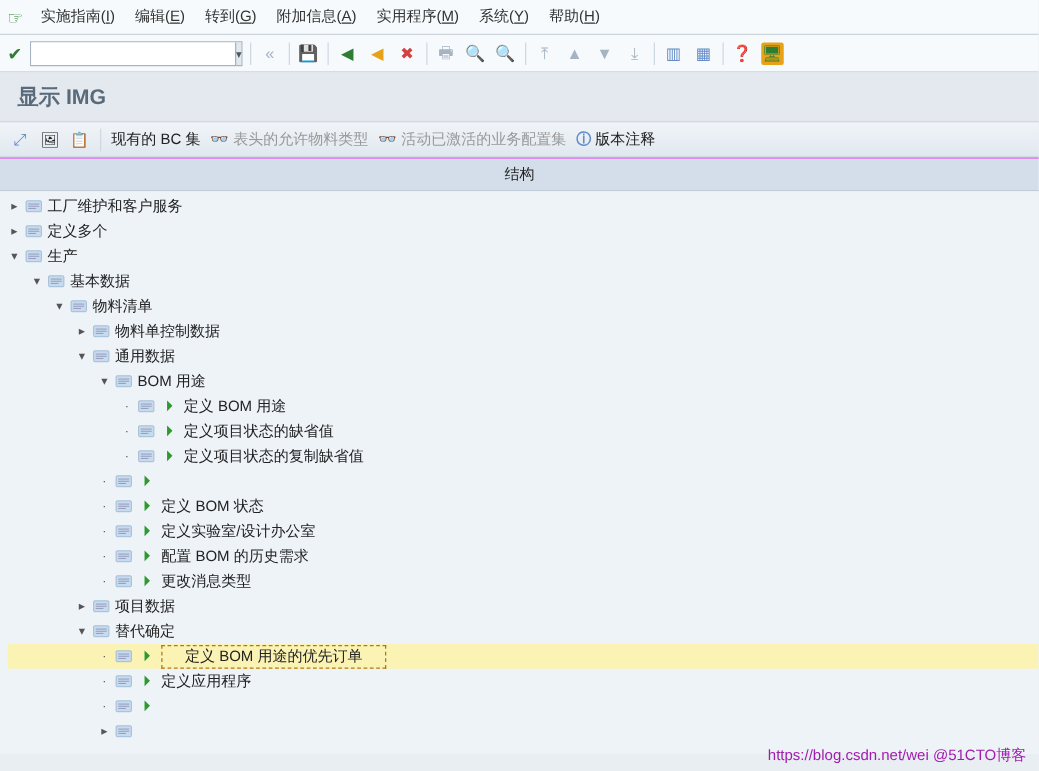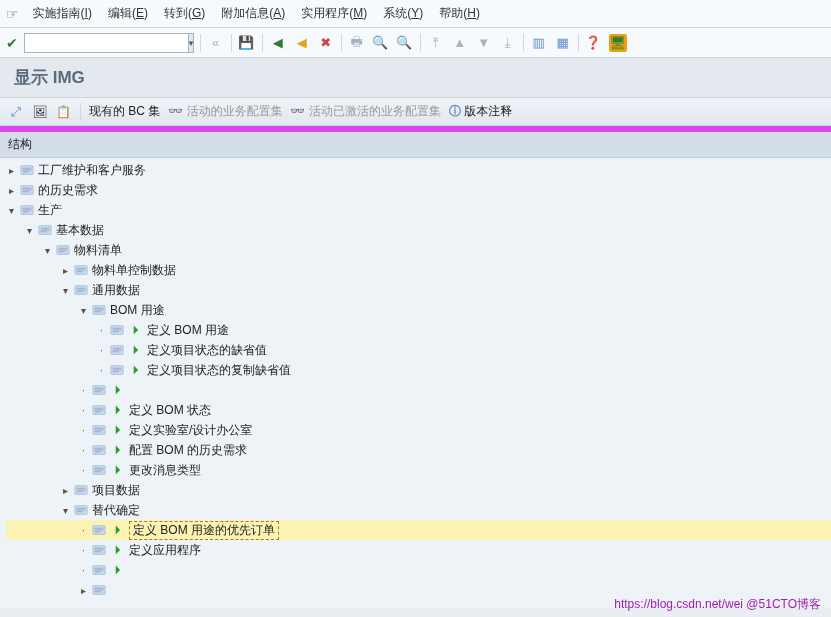--- a/index.html
+++ b/index.html
@@ -94,21 +94,21 @@
     border-bottom: 1px solid #ccd4dc;
     gap: 8px;
     font-size: 12px;
   }
   .appbar .ab-ico { width:16px; height:16px; display:inline-flex; align-items:center; justify-content:center; }
   .ab-expand { color:#648cc8; font-size:13px;}
   .ab-img { font-size:12px; }
   .ab-paste { color:#caa45b; font-size:12px;}
   .ab-dim { color:#999; }
   .ab-info { color:#648cc8; font-weight:bold;}
-  .content { background: #eef3f8; border-top:6px solid #d946ef; }
+  .content { background: #eef3f8; border-top:1px solid #d946ef;text-align:center; }
   .struct-hdr {
     background: #d4deea;
     padding: 4px 8px;
     border-bottom: 1px solid #c1cbd8;
     font-size: 12px;
   }
   .tree {
     padding: 2px 0 8px 6px;
     background: #eef3f8;
   }
@@ -140,21 +140,21 @@
   }
   .docico svg { width:14px; height:14px;}
   .execico {
     width: 15px; height: 15px;
     display: inline-flex; align-items:center; justify-content:center;
     color: #2e9a2e;
     font-size: 12px;
     margin-right: 4px;
   }
   .label { font-size: 12px; }
-  .sel .label { border: 1px dashed #b07818; padding: 0 3px; }
+  .sel .label { border: 1px dashed #b07818; padding: 0 18px; }
   .watermark {
     position: absolute;
     bottom: 4px;
     right: 10px;
     color: #a21caf;
     font-size: 12px;
   }
   .doc-svg-folder { fill:#c6dbef; stroke:#94b0cc; stroke-width:0.7;}
   .doc-svg-line { stroke:#88a; stroke-width:0.7;}
 </style>
@@ -200,21 +200,21 @@
 <div class="title-bar">显示 IMG</div>
 
 <div class="appbar">
   <span class="ab-ico ab-expand">⤢</span>
   <span class="ab-ico ab-img">🖼</span>
   <span class="ab-ico ab-paste">📋</span>
   <span class="sep"></span>
   <span>现有的 BC 集</span>
   <span class="ab-dim">
     <span style="color:#caa45b;">👓</span>
-    <span>活动的业务配置集</span>
+    <span>表头的允许物料类型</span>
   </span>
   <span class="ab-dim">
     <span style="color:#caa45b;">👓</span>
     <span>活动已激活的业务配置集</span>
   </span>
   <span>
     <span class="ab-info">ⓘ</span>
     <span>版本注释</span>
   </span>
 </div>
@@ -237,21 +237,21 @@
       <div class="row">
         <span class="tog">▸</span>
         <span class="docico">
           <svg viewBox="0 0 16 16">
             <rect x="1" y="3" width="14" height="10" rx="1" class="doc-svg-folder"></rect>
             <line x1="3" y1="6" x2="13" y2="6" class="doc-svg-line"></line>
             <line x1="3" y1="8" x2="13" y2="8" class="doc-svg-line"></line>
             <line x1="3" y1="10" x2="10" y2="10" class="doc-svg-line"></line>
           </svg>
         </span>
-        <span class="label">的历史需求</span>
+        <span class="label">定义多个</span>
       </div>
       <div class="row">
         <span class="tog">▾</span>
         <span class="docico">
           <svg viewBox="0 0 16 16">
             <rect x="1" y="3" width="14" height="10" rx="1" class="doc-svg-folder"></rect>
             <line x1="3" y1="6" x2="13" y2="6" class="doc-svg-line"></line>
             <line x1="3" y1="8" x2="13" y2="8" class="doc-svg-line"></line>
             <line x1="3" y1="10" x2="10" y2="10" class="doc-svg-line"></line>
           </svg>

